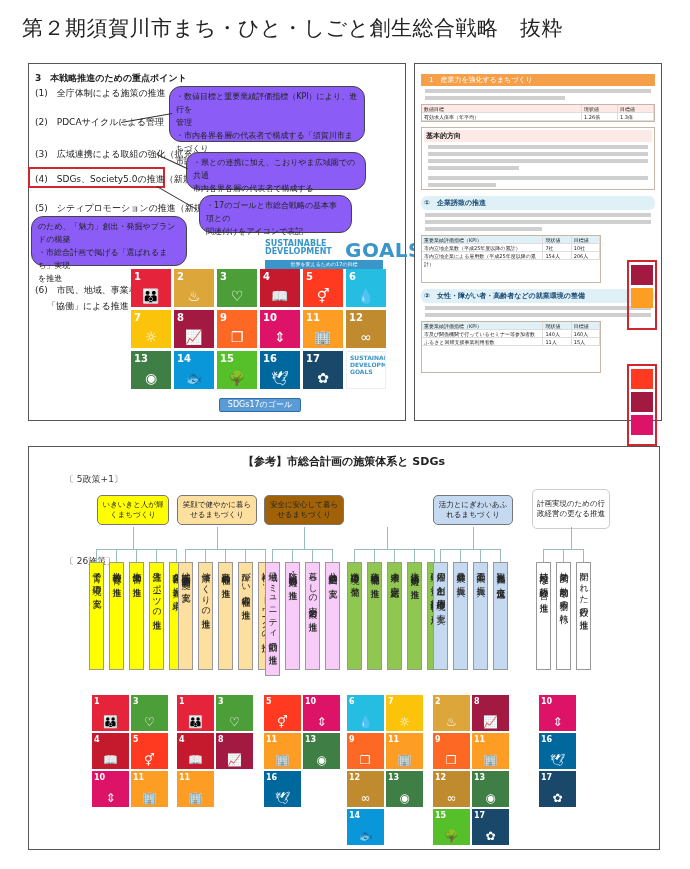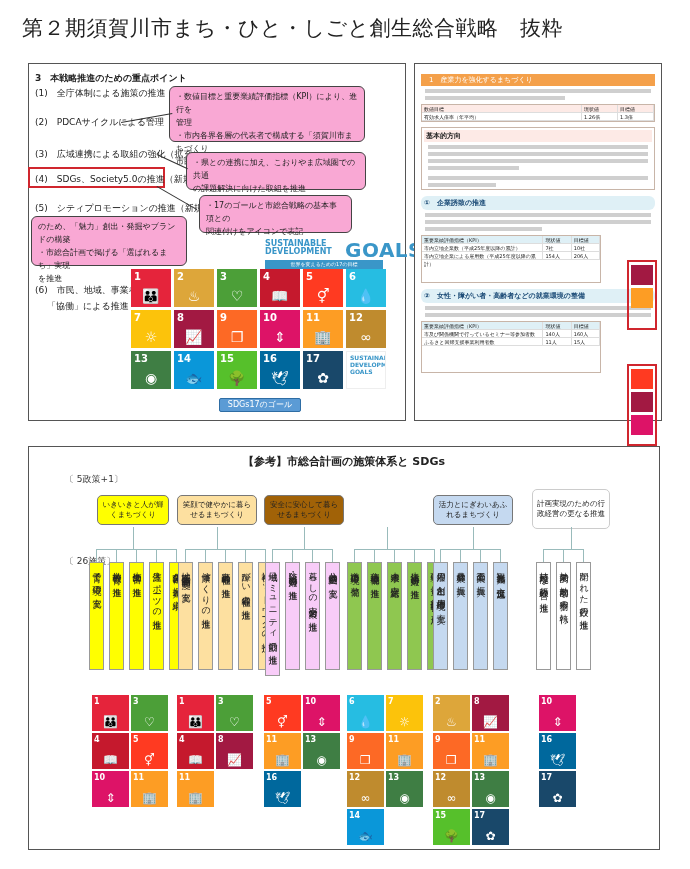--- a/index.html
+++ b/index.html
@@ -3,21 +3,21 @@
 <meta charset="utf-8">
 <style>
   * { box-sizing: border-box; margin: 0; padding: 0; }
   body { width: 690px; height: 869px; background: #fff; font-family: "DejaVu Sans", sans-serif; color: #222; position: relative; overflow: hidden; }
   .page-title { position: absolute; left: 22px; top: 14px; font-size: 21px; letter-spacing: 0.5px; color: #222; }
 
   
   .panel-a { position: absolute; left: 28px; top: 63px; width: 378px; height: 358px; border: 1.5px solid #555; background: #fff; }
   .pa-text { position: absolute; font-size: 9px; color: #222; white-space: nowrap; }
   .pa-heading { font-weight: bold; }
-  .callout { position: absolute; border: 1px solid #444; border-radius: 6px; background: #f9a8d4; font-size: 8px; line-height: 13px; padding: 3px 6px; color: #222; }
+  .callout { position: absolute; border: 1px solid #444; border-radius: 12px; background: #8b5cf6; font-size: 8px; line-height: 13px; padding: 3px 6px; color: #222; }
   .hl-box { position: absolute; border: 2px solid #d0262e; }
   .leader { position: absolute; height: 1px; background: #333; transform-origin: 0 0; }
   .sdg-logo { position: absolute; left: 236px; top: 176px; width: 140px; }
   .sdg-logo-text { font-weight: bold; color: #3a96c8; font-size: 8px; line-height: 8px; }
   .sdg-logo-goals { position:absolute; left: 80px; top: -2px; font-size: 20px; font-weight: bold; color: #3a96c8; letter-spacing: 0.5px; }
   .sdg-logo-bar { margin-top: 4px; width: 118px; height: 9px; background: #3a96c8; color: #fff; font-size: 5px; text-align: center; line-height: 9px; }
   .sdg-grid { position: absolute; left: 102px; top: 205px; display: grid; grid-template-columns: repeat(6, 40px); grid-auto-rows: 38px; gap: 3px; }
   .tile { position: relative; color: #fff; font-size: 9px; font-weight: bold; padding: 2px 3px; overflow: hidden; }
   .tile .num { font-size: 10px; }
   .tile .glyph { position: absolute; left: 0; right: 0; bottom: 3px; text-align: center; font-size: 14px; font-weight: normal; }
@@ -69,21 +69,21 @@
   <div class="callout" style="left:140px;top:22px;width:196px;height:56px;">
     <div>・数値目標と重要業績評価指標（KPI）により、進行を</div>
     <div>管理</div>
     <div>・市内各界各層の代表者で構成する「須賀川市まちづくり</div>
     <div>市民懇談会」において、客観的に検証</div>
   </div>
   <div class="leader" style="left:92px;top:58px;width:52px;transform:rotate(-10deg);"></div>
 
   <div class="callout" style="left:157px;top:88px;width:180px;height:38px;">
     <div>・県との連携に加え、こおりやま広域圏での共通</div>
-    <div>の課題解決に向けた取組を推進</div>
+    <div>市内各界各層の代表者で構成する</div>
   </div>
   <div class="leader" style="left:128px;top:90px;width:34px;transform:rotate(25deg);"></div>
 
   <div class="callout" style="left:170px;top:131px;width:153px;height:38px;">
     <div>・17のゴールと市総合戦略の基本事項との</div>
     <div>関連付けをアイコンで表記</div>
   </div>
   <div class="leader" style="left:128px;top:122px;width:46px;transform:rotate(30deg);"></div>
 
   <div class="callout" style="left:2px;top:152px;width:156px;height:50px;">

